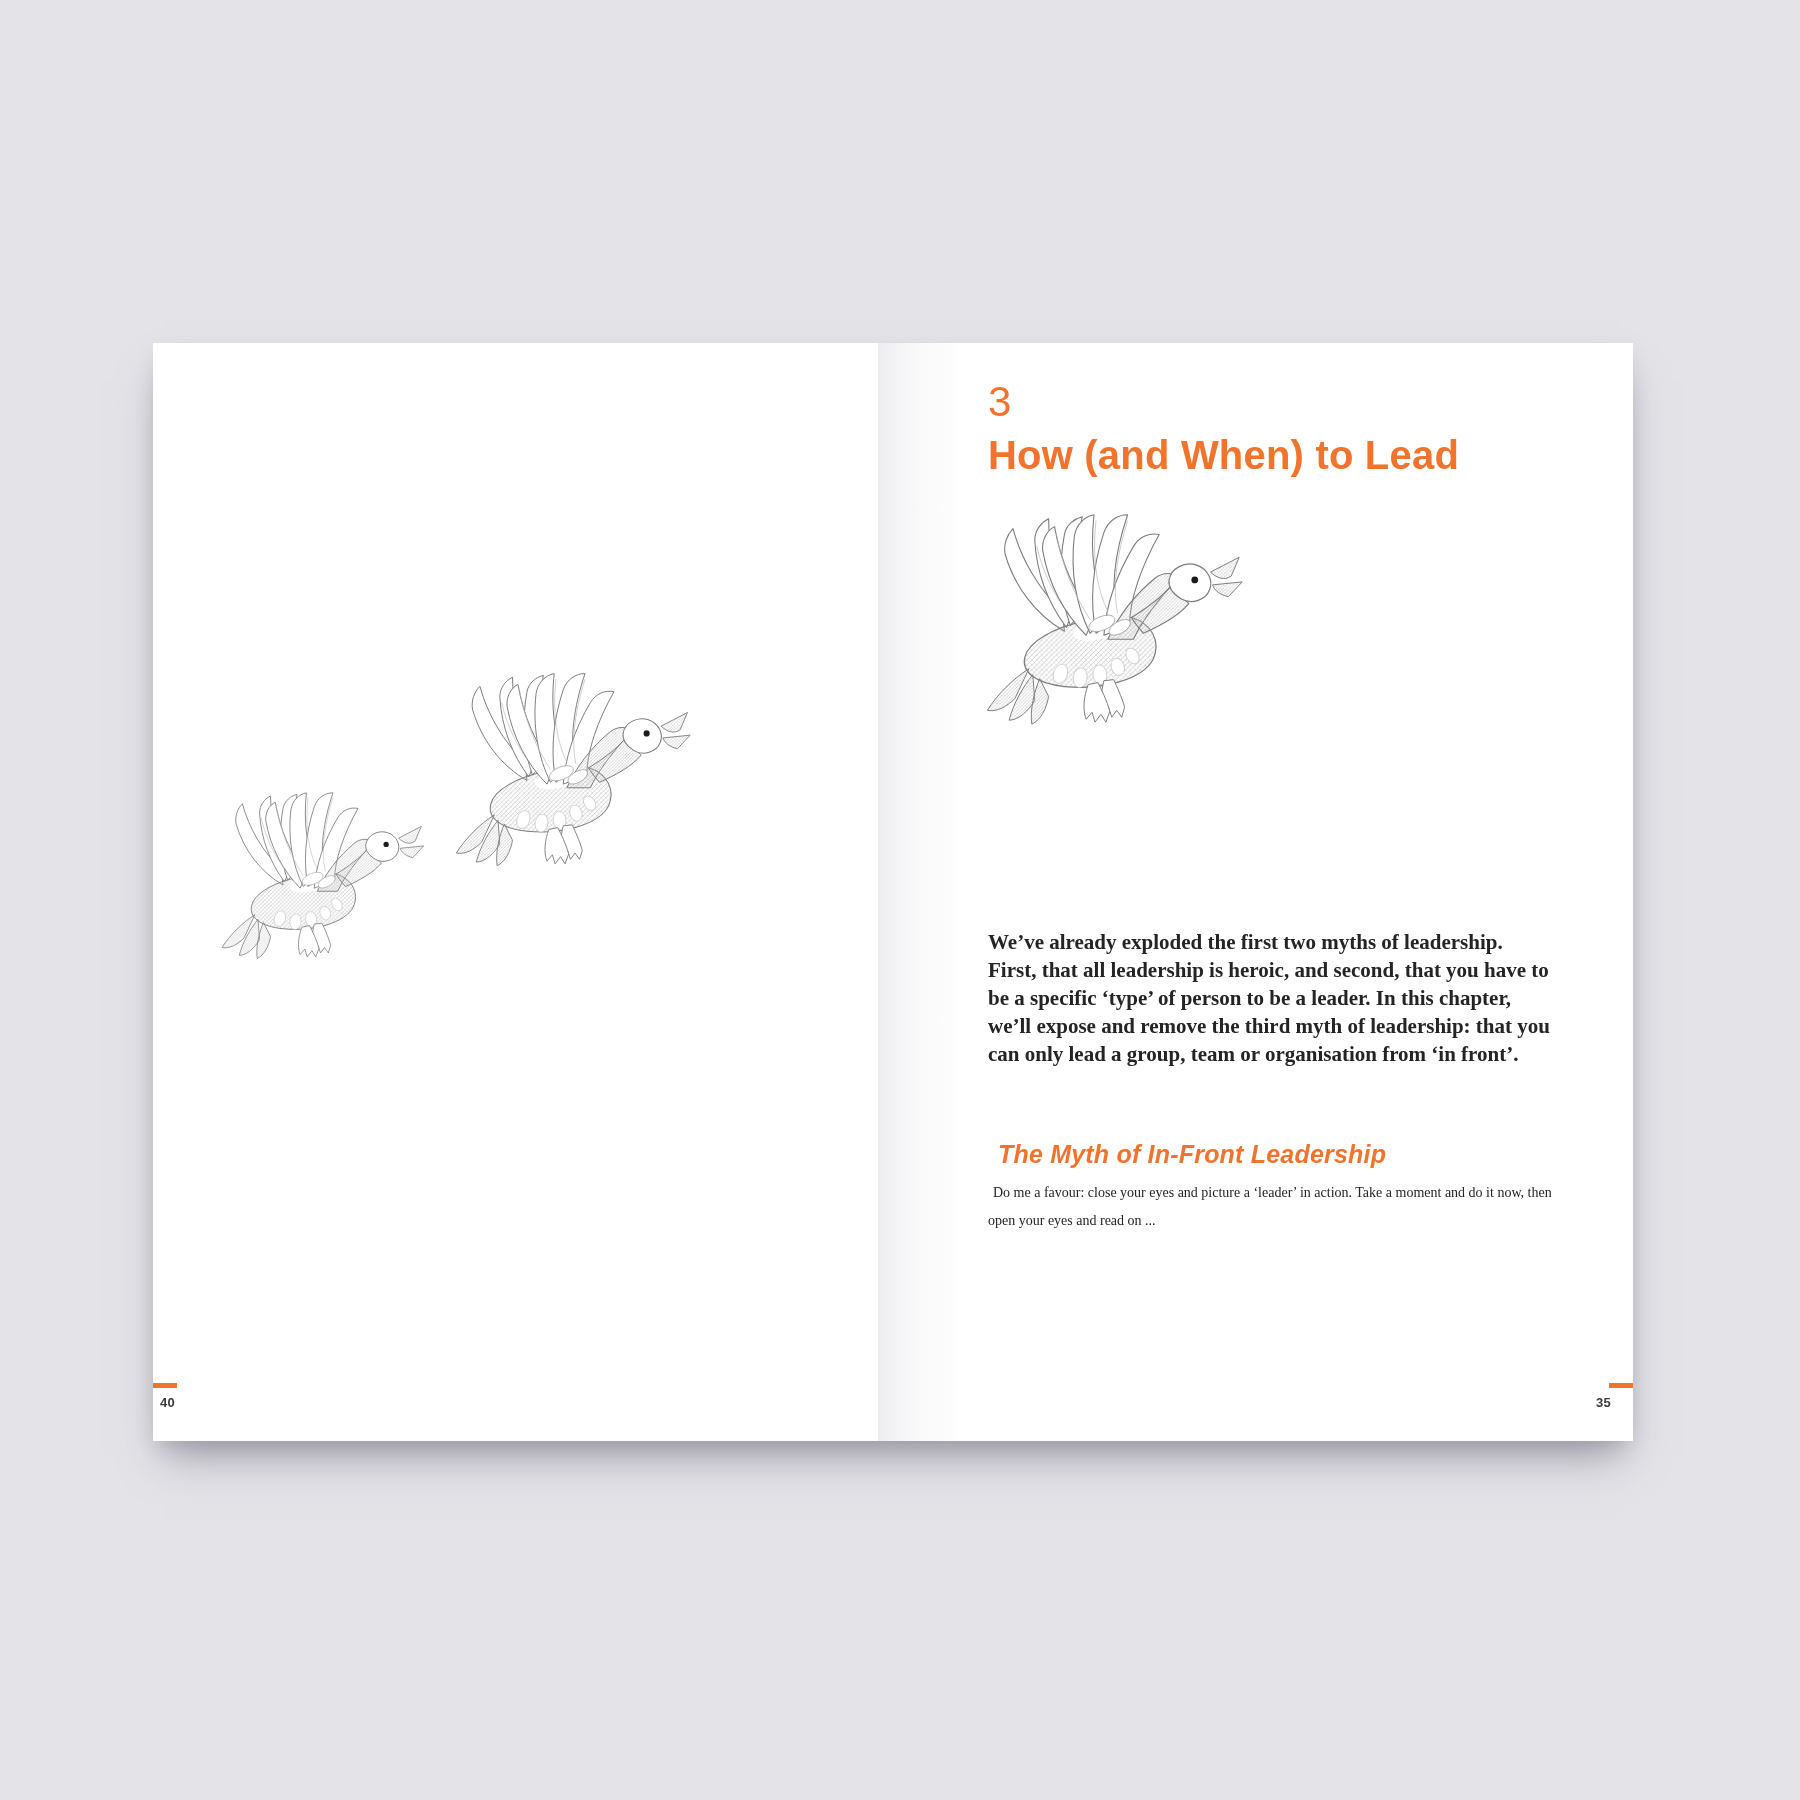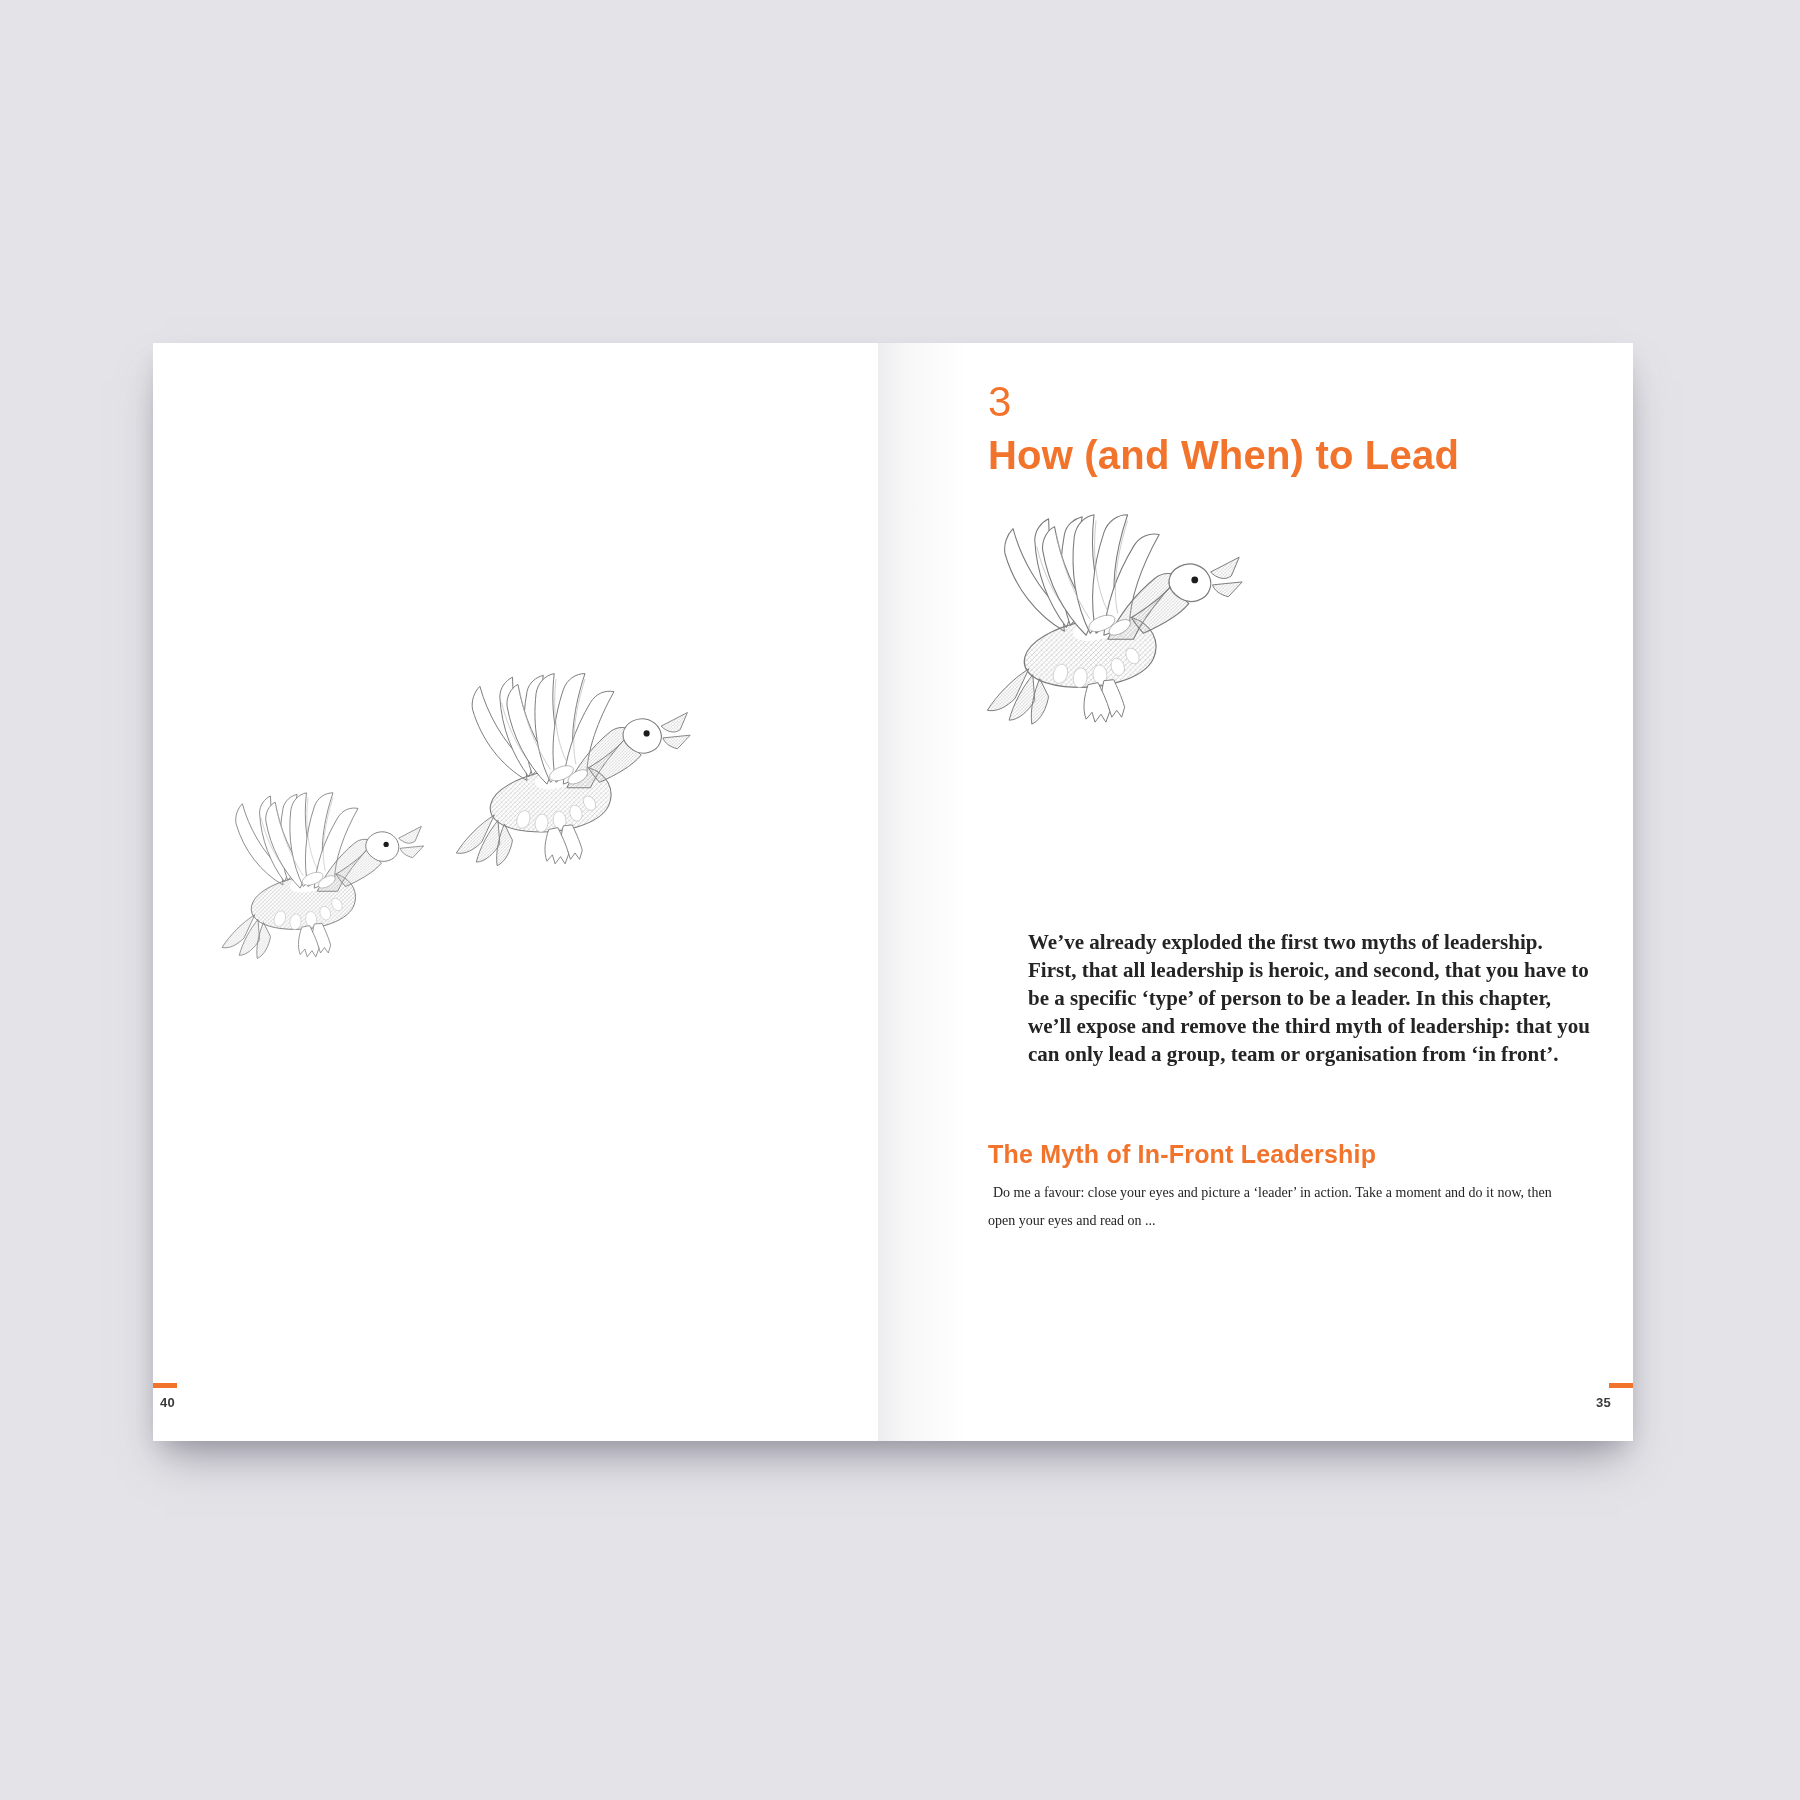--- a/index.html
+++ b/index.html
@@ -30,26 +30,27 @@
     color:var(--accent); letter-spacing:0.5px;
   }
   .chapter-title {
     position:absolute; left:110px; top:90px;
     font-size:40px; line-height:1.1; font-weight:700;
     color:var(--accent); letter-spacing:0.2px;
   }
   .intro {
     position:absolute; left:110px; top:585px; width:568px;
     font-family:"Liberation Serif", serif; font-weight:700;
-    font-size:21px; line-height:28px; color:#242424;margin-left:40px;
+    font-size:21px; line-height:28px; color:#242424;
   }
   .section-heading {
-    position:absolute; left:110px; top:797px;
+    position:absolute; left:120px; top:797px;
     font-size:25px; font-weight:700; color:var(--accent);
     letter-spacing:0.2px;
+    font-style:italic;
   }
   .body-text {
     position:absolute; left:110px; top:836px; width:574px;
     font-family:"Liberation Serif", serif;
     font-size:14px; line-height:28px; color:#242424;
   }
   .body-text p { margin:0; }
   .body-text p.first { text-indent:5px; }
   .body-text p.indented { text-indent:32px; }
 

